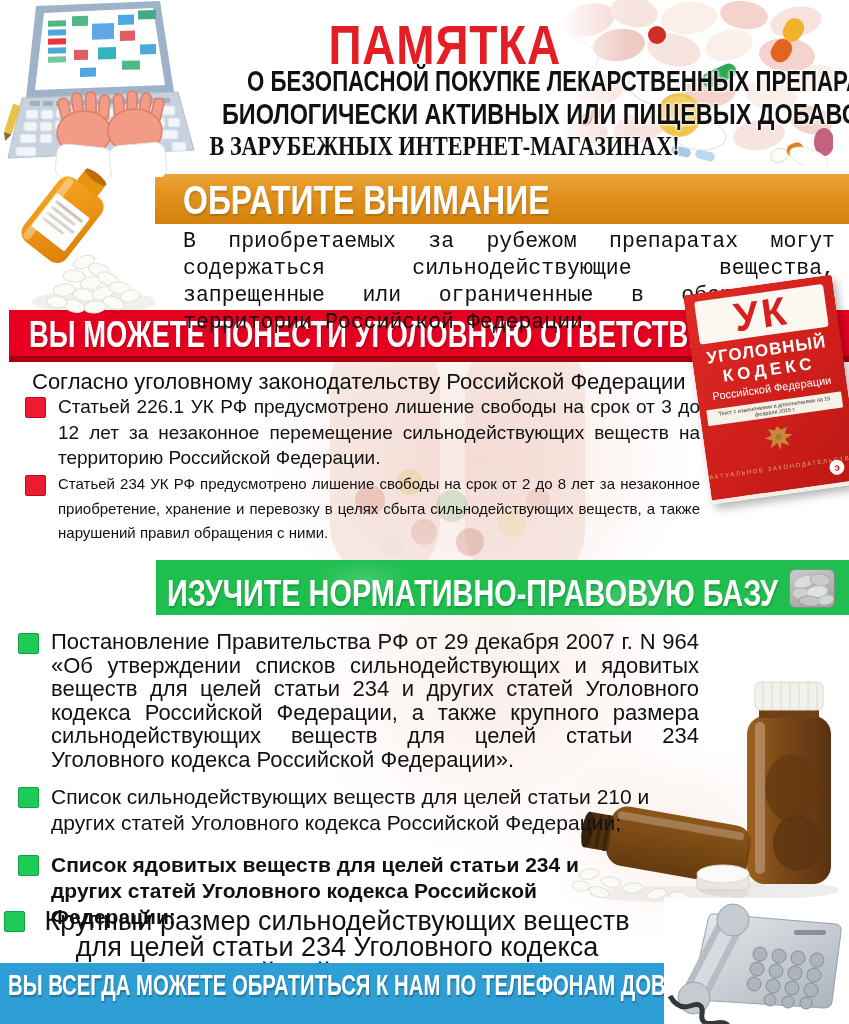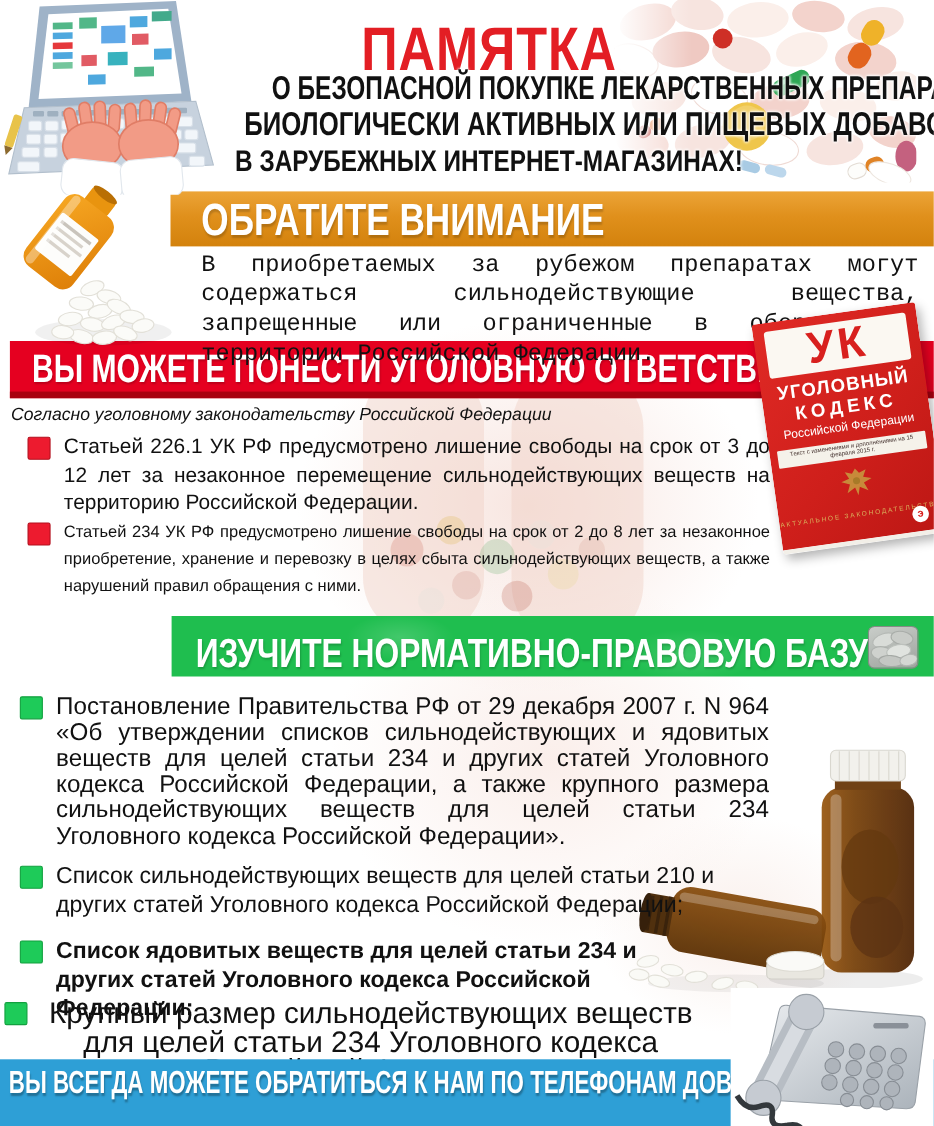--- a/index.html
+++ b/index.html
@@ -14,43 +14,43 @@
   .b4{left:465px;top:330px;width:120px;height:260px;border-radius:60px;background:rgba(240,208,198,.45);}
   .b5{left:540px;top:740px;width:260px;height:200px;background:radial-gradient(closest-side,rgba(243,221,212,.45),rgba(243,221,212,0));}
 
   
   .hdr-text{left:130px;right:90px;text-align:center;z-index:2;}
   .hdr-text span{display:inline-block;white-space:nowrap;font-weight:bold;
      text-shadow:0 0 3px #fff,0 0 3px #fff,0 0 4px #fff;}
   .title{top:12px;}   .title span{font-size:56px;color:#E31E24;transform:scaleX(.82);letter-spacing:1px;}
   .sub1{top:64px;}    .sub1 span{font-size:30px;transform:scaleX(.74);}
   .sub2{top:97px;}    .sub2 span{font-size:30px;transform:scaleX(.78);}
-  .sub3{top:131px;}   .sub3 span{font-size:27px;transform:scaleX(.82);}
+  .sub3{top:131px;font-family:Liberation Serif, serif;}   .sub3 span{font-size:27px;transform:scaleX(.82);}
 
   
   .banner{position:absolute;display:flex;align-items:flex-end;z-index:1;}
   .banner .bh{color:#fff;font-weight:bold;white-space:nowrap;transform-origin:left center;
               text-shadow:1px 2px 2px rgba(0,0,0,.18);}
   .banner-attention{top:174px;left:155px;right:0;height:50px;padding-left:28px;
      background:linear-gradient(180deg,#ECA437 0%,#E0901C 45%,#D3820D 100%);}
   .banner-attention .bh{font-size:41px;transform:scaleX(.78);}
   .banner-criminal{top:310px;left:9px;right:0;height:46px;padding-left:20px;
      background:#E50020;border-bottom:6px solid #A9000F;}
   .banner-criminal .bh{font-size:36px;transform:scaleX(.76);}
-  .banner-legal{top:560px;left:156px;right:0;height:55px;padding-left:22px;
+  .banner-legal{top:560px;left:156px;right:0;height:55px;padding-left:11px;
      background:radial-gradient(70px 30px at 30% 35%,rgba(255,255,255,.16),transparent 70%),
                 radial-gradient(90px 34px at 68% 65%,rgba(255,255,255,.13),transparent 70%),#1FBE4F;}
   .banner-legal .bh{font-size:37px;transform:scaleX(.78);}
   .banner-footer{top:963px;left:0;right:0;height:61px;padding-left:8px;align-items:flex-start;
      padding-top:6px;background:#2E9FD6;z-index:2;}
   .banner-footer .bh{font-size:29px;transform:scaleX(.70);text-shadow:1px 2px 2px rgba(0,0,0,.3);}
 
   
   .para{top:228px;left:183px;width:652px;font-size:21.5px;line-height:27px;text-align:justify;z-index:2;font-family:Liberation Mono, monospace;}
-  .intro{top:369px;left:10px;font-size:16px;z-index:2;font-style:italic;}
+  .intro{top:369px;left:32px;font-size:22px;z-index:2;}
   .li{position:absolute;z-index:2;padding-left:33px;}
   .li .sq{position:absolute;left:0;top:3px;width:21px;height:21px;border-radius:2px;}
   .li.red .sq{background:#ED1B2F;border:1px solid #B3111F;box-sizing:border-box;}
   .li.grn .sq{background:#1ECB59;border:1px solid #12A03F;box-sizing:border-box;}
   .r1{top:394px;left:25px;width:642px;font-size:19px;line-height:25.5px;text-align:justify;}
   .r2{top:472px;left:25px;width:642px;font-size:15px;line-height:24.5px;text-align:justify;}
   .g1{top:630px;left:18px;width:648px;font-size:22px;line-height:23.5px;text-align:justify;}
   .g2{top:784px;left:18px;width:600px;font-size:21px;line-height:26px;}
   .g3{top:852px;left:18px;width:600px;font-size:21px;line-height:26px;font-weight:bold;}
   .g4{top:908px;left:4px;width:600px;font-size:27px;line-height:26px;text-align:center;}

